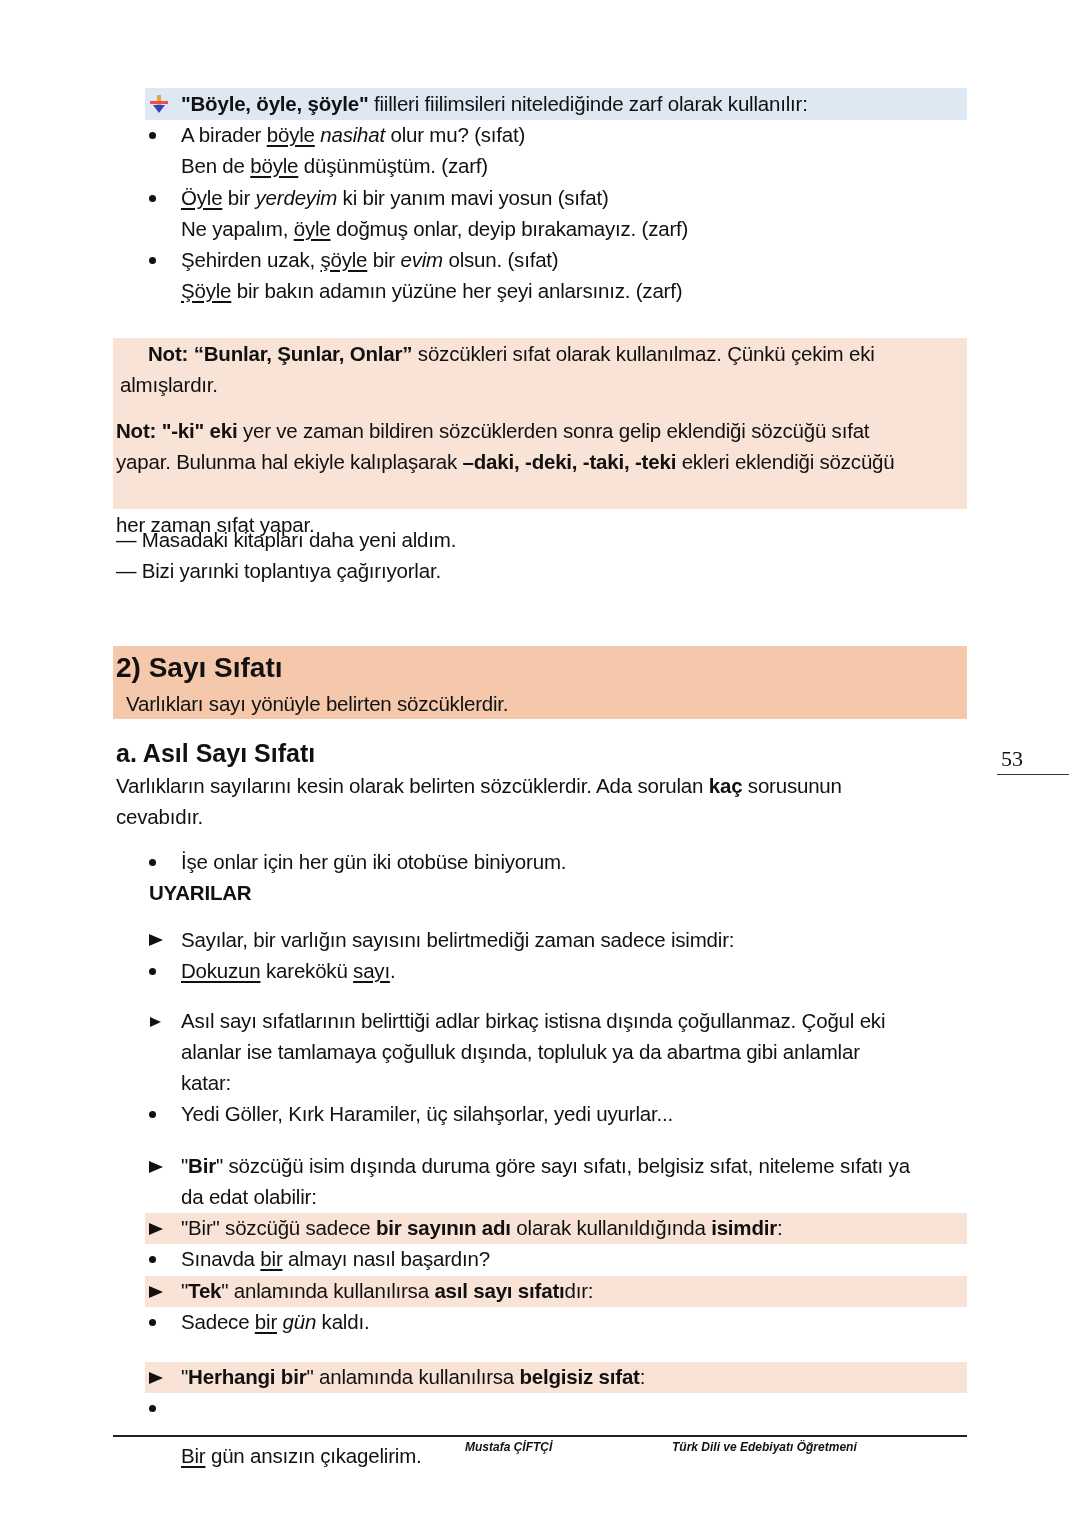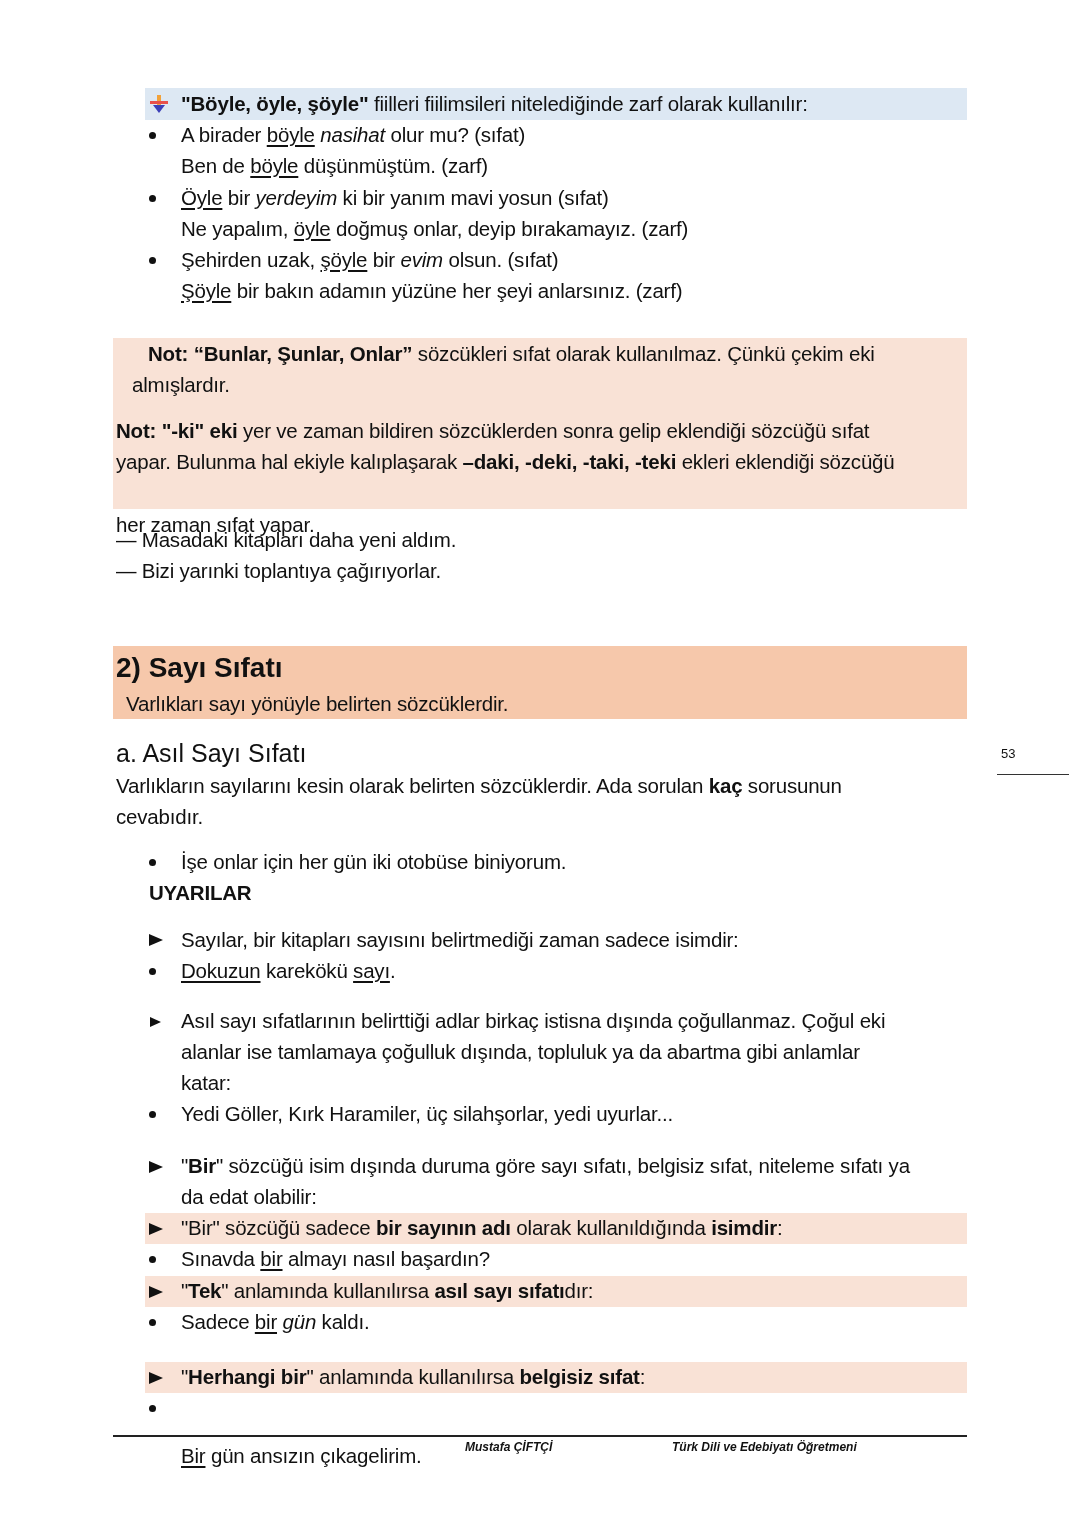--- a/index.html
+++ b/index.html
@@ -11,21 +11,21 @@
   .abs { position: absolute; }
   .line { position: absolute; white-space: nowrap; font-size: 20.5px; line-height: 30px; letter-spacing: -0.2px; }
   .u { text-decoration: underline; text-underline-offset: 3px; }
   .b { font-weight: bold; }
   .i { font-style: italic; }
   .band { position: absolute; }
   .bullet { position: absolute; width: 7px; height: 7px; border-radius: 50%; background: #111; }
   .arrow { position: absolute; width: 0; height: 0; border-top: 6px solid transparent; border-bottom: 6px solid transparent; border-left: 14px solid #111; }
   .arrow-sm { border-top-width: 5px; border-bottom-width: 5px; border-left-width: 11px; }
   .h2 { font-size: 28px; font-weight: bold; line-height: 34px; }
-  .h3 { font-size: 25px; font-weight: normal; line-height: 30px; }
+  .h3 { font-size: 25px; font-weight: bold; line-height: 30px; }
   .footer-text { font-style: italic; font-weight: bold; font-size: 12px; }
 </style>
 </head>
 <body>
 
 <div class="band" style="left:145px;top:88px;width:822px;height:32px;background:#dde8f3;"></div>
 <svg class="abs" style="left:148px;top:93px;" width="22" height="22" viewBox="0 0 22 22">
   <rect x="9" y="2" width="4" height="12" fill="#f2a23a"></rect>
   <rect x="2" y="8" width="18" height="3" fill="#e8504a"></rect>
   <polygon points="5,12 17,12 11,20" fill="#3b3fb8"></polygon>
@@ -39,45 +39,45 @@
 <span class="bullet" style="left:149px;top:195px;"></span>
 <div class="line" style="left:181px;top:183px;"><span class="u">Öyle</span><span> bir </span><span class="i">yerdeyim</span><span> ki bir yanım mavi yosun (sıfat)</span></div>
 <div class="line" style="left:181px;top:214px;"><span>Ne yapalım, </span><span class="u">öyle</span><span> doğmuş onlar, deyip bırakamayız. (zarf)</span></div>
 
 <span class="bullet" style="left:149px;top:257px;"></span>
 <div class="line" style="left:181px;top:245px;"><span>Şehirden uzak, </span><span class="u">şöyle</span><span> bir </span><span class="i">evim</span><span> olsun. (sıfat)</span></div>
 <div class="line" style="left:181px;top:276px;"><span class="u">Şöyle</span><span> bir bakın adamın yüzüne her şeyi anlarsınız. (zarf)</span></div>
 
 <div class="band" style="left:113px;top:338px;width:854px;height:171px;background:#f9e2d6;"></div>
 <div class="line" style="left:116px;top:339px;margin-left:32px;"><span class="b">Not: “Bunlar, Şunlar, Onlar”</span><span> sözcükleri sıfat olarak kullanılmaz. Çünkü çekim eki</span></div>
-<div class="line" style="left:132px;top:370px;"><span>almışlardır.</span></div>
+<div class="line" style="left:120px;top:370px;"><span>almışlardır.</span></div>
 <div class="line" style="left:116px;top:416px;"><span class="b">Not: "-ki" eki</span><span> yer ve zaman bildiren sözcüklerden sonra gelip eklendiği sözcüğü sıfat</span></div>
 <div class="line" style="left:116px;top:447px;"><span>yapar. Bulunma hal ekiyle kalıplaşarak </span><span class="b">–daki, -deki, -taki, -teki</span><span> ekleri eklendiği sözcüğü</span></div>
 <div class="line" style="left:116px;top:478px;margin-top:32px;"><span>her zaman sıfat yapar.</span></div>
 
 <div class="line" style="left:116px;top:525px;">— Masadaki kitapları daha yeni aldım.</div>
 <div class="line" style="left:116px;top:556px;">— Bizi yarınki toplantıya çağırıyorlar.</div>
 
 <div class="band" style="left:113px;top:646px;width:854px;height:73px;background:#f6c8ab;"></div>
 <div class="abs h2" style="left:116px;top:651px;">2) Sayı Sıfatı</div>
 <div class="line" style="left:126px;top:689px;">Varlıkları sayı yönüyle belirten sözcüklerdir.</div>
 
 <div class="abs h3" style="left:116px;top:738px;">a. Asıl Sayı Sıfatı</div>
 <div class="line" style="left:116px;top:771px;"><span>Varlıkların sayılarını kesin olarak belirten sözcüklerdir. Ada sorulan </span><span class="b">kaç</span><span> sorusunun</span></div>
 <div class="line" style="left:116px;top:802px;"><span>cevabıdır.</span></div>
 
 <span class="bullet" style="left:149px;top:859px;"></span>
 <div class="line" style="left:181px;top:847px;">İşe onlar için her gün iki otobüse biniyorum.</div>
 <div class="line b" style="left:149px;top:878px;">UYARILAR</div>
 
-<div class="abs" style="left:1001px;top:746px;font-size:13px;">53</div>
+<div class="abs" style="left:1001px;top:746px;font-size:22px;font-family:Liberation Serif, serif;">53</div>
 <div class="abs" style="left:997px;top:774px;width:72px;height:1px;background:#333;"></div>
 
 <span class="arrow" style="left:149px;top:934px;"></span>
-<div class="line" style="left:181px;top:925px;"><span>Sayılar, bir kitapları sayısını belirtmediği zaman sadece isimdir:</span></div>
+<div class="line" style="left:181px;top:925px;"><span>Sayılar, bir varlığın sayısını belirtmediği zaman sadece isimdir:</span></div>
 <span class="bullet" style="left:149px;top:968px;"></span>
 <div class="line" style="left:181px;top:956px;"><span class="u">Dokuzun</span><span> karekökü </span><span class="u">sayı</span><span>.</span></div>
 
 <span class="arrow arrow-sm" style="left:150px;top:1017px;"></span>
 <div class="line" style="left:181px;top:1006px;"><span>Asıl sayı sıfatlarının belirttiği adlar birkaç istisna dışında çoğullanmaz. Çoğul eki</span></div>
 <div class="line" style="left:181px;top:1037px;"><span>alanlar ise tamlamaya çoğulluk dışında, topluluk ya da abartma gibi anlamlar</span></div>
 <div class="line" style="left:181px;top:1068px;"><span>katar:</span></div>
 <span class="bullet" style="left:149px;top:1111px;"></span>
 <div class="line" style="left:181px;top:1099px;"><span>Yedi Göller, Kırk Haramiler, üç silahşorlar, yedi uyurlar...</span></div>
 

